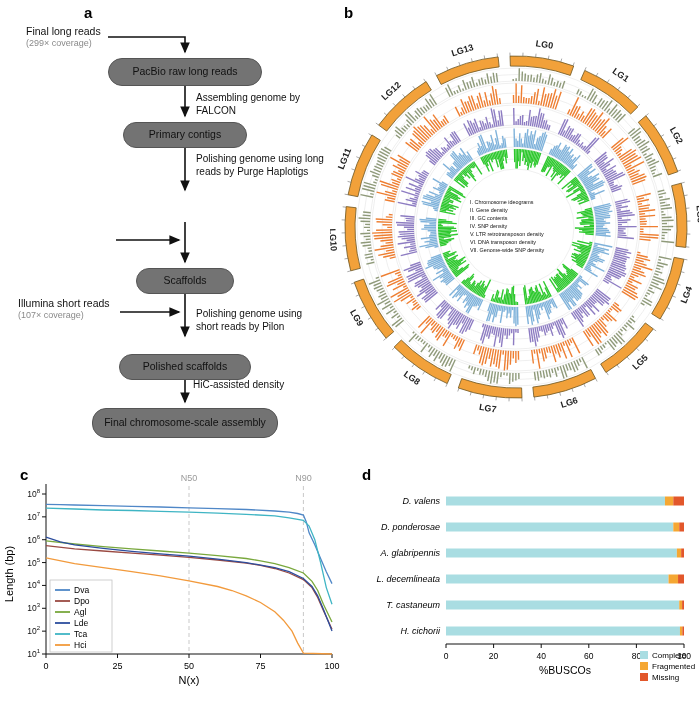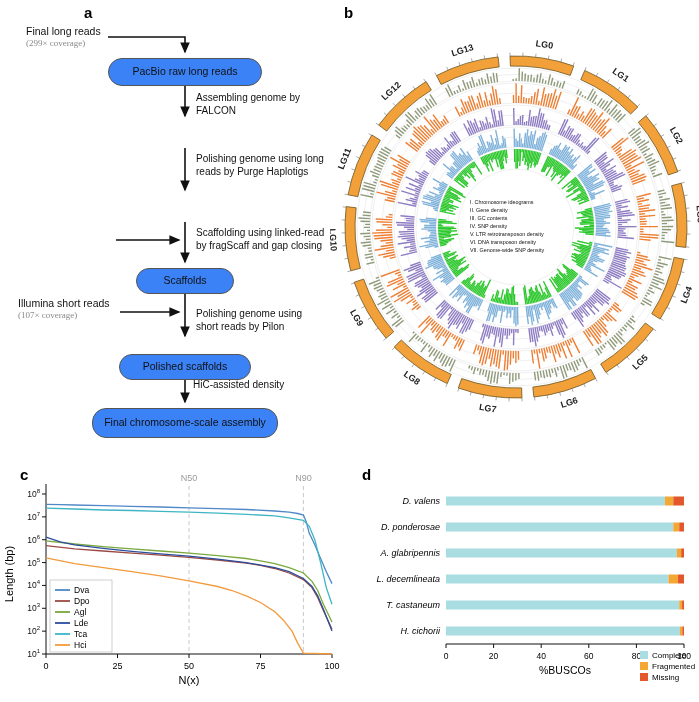--- a/index.html
+++ b/index.html
@@ -4,26 +4,26 @@
 <style>
   html,body{margin:0;padding:0;background:#fff;}
   .figure{position:relative;width:699px;height:702px;background:#fff;overflow:hidden;
           font-family:"Liberation Sans","DejaVu Sans",sans-serif;color:#111;}
   .panel{position:absolute;}
   #panel-a{left:0;top:0;width:340px;height:460px;}
   #panel-b{left:330px;top:0;width:369px;height:460px;}
   #panel-c{left:0;top:462px;width:350px;height:240px;}
   #panel-d{left:350px;top:462px;width:349px;height:240px;}
   .plabel{position:absolute;font-weight:bold;font-size:15px;color:#000;}
-  .fbox{position:absolute;background:#3b82f6;border:1px solid #555;border-radius:14px;
+  .fbox{position:absolute;background:#737373;border:1px solid #555;border-radius:14px;
         display:flex;align-items:center;justify-content:center;text-align:center;
         font-size:10.5px;line-height:1.1;padding:1px 4px;box-sizing:border-box;}
   .fstep{position:absolute;font-size:10px;line-height:1.25;color:#111;}
   .finput{position:absolute;font-size:10.5px;line-height:1.2;}
-  .fin-cov{display:block;color:#8a8a8a;font-size:9px;font-family:Liberation Serif, serif;}
+  .fin-cov{display:block;color:#8a8a8a;font-size:9px;}
   .fl{fill:none;stroke:#111;stroke-width:1.6;marker-end:url(#ah);}
   svg text{font-family:"Liberation Sans","DejaVu Sans",sans-serif;}
 </style>
 </head>
 <body>
 
 <div class="figure">
 
   <div class="panel" id="panel-a">
     <div class="plabel" style="left:84px;top:4px">a</div>
@@ -47,27 +47,27 @@
     <div class="finput" style="left:26px;top:25px">
       <span class="fin-label">Final long reads</span>
       <span class="fin-cov">(299× coverage)</span>
     </div>
     <div class="finput" style="left:18px;top:297px">
       <span class="fin-label">Illumina short reads</span>
       <span class="fin-cov">(107× coverage)</span>
     </div>
 
     <div class="fbox" style="left:108px;top:58px;width:154px;height:28px">PacBio raw long reads</div>
+    <div class="fbox" style="left:123px;top:122px;width:124px;height:26px">Primary contigs</div>
     <div class="fbox" style="left:136px;top:268px;width:98px;height:26px">Scaffolds</div>
     <div class="fbox" style="left:119px;top:354px;width:132px;height:26px">Polished scaffolds</div>
     <div class="fbox" style="left:92px;top:408px;width:186px;height:30px">Final chromosome-scale assembly</div>
 
     <div class="fstep" style="left:196px;top:92px;width:112px">Assembling genome by FALCON</div>
     <div class="fstep" style="left:196px;top:153px;width:132px">Polishing genome using long reads by Purge Haplotigs</div>
-    <div class="fstep" style="left:196px;top:227px;width:134px">Scaffolding using linked-read by fragScaff and gap closing</div>
     <div class="fstep" style="left:196px;top:308px;width:128px">Polishing genome using short reads by Pilon</div>
     <div class="fstep" style="left:193px;top:379px;width:140px">HiC-assisted density</div>
   </div>
 
   <div class="panel" id="panel-b">
     <div class="plabel" style="left:14px;top:4px">b</div>
     <svg id="circos-svg" width="369" height="456" viewBox="0 0 369 456">
         <g>
           <circle cx="186" cy="227" r="146" fill="none" stroke="#e4e4e4" stroke-width="0.6"></circle>
           <circle cx="186" cy="227" r="152.5" fill="none" stroke="#e4e4e4" stroke-width="0.6"></circle>

